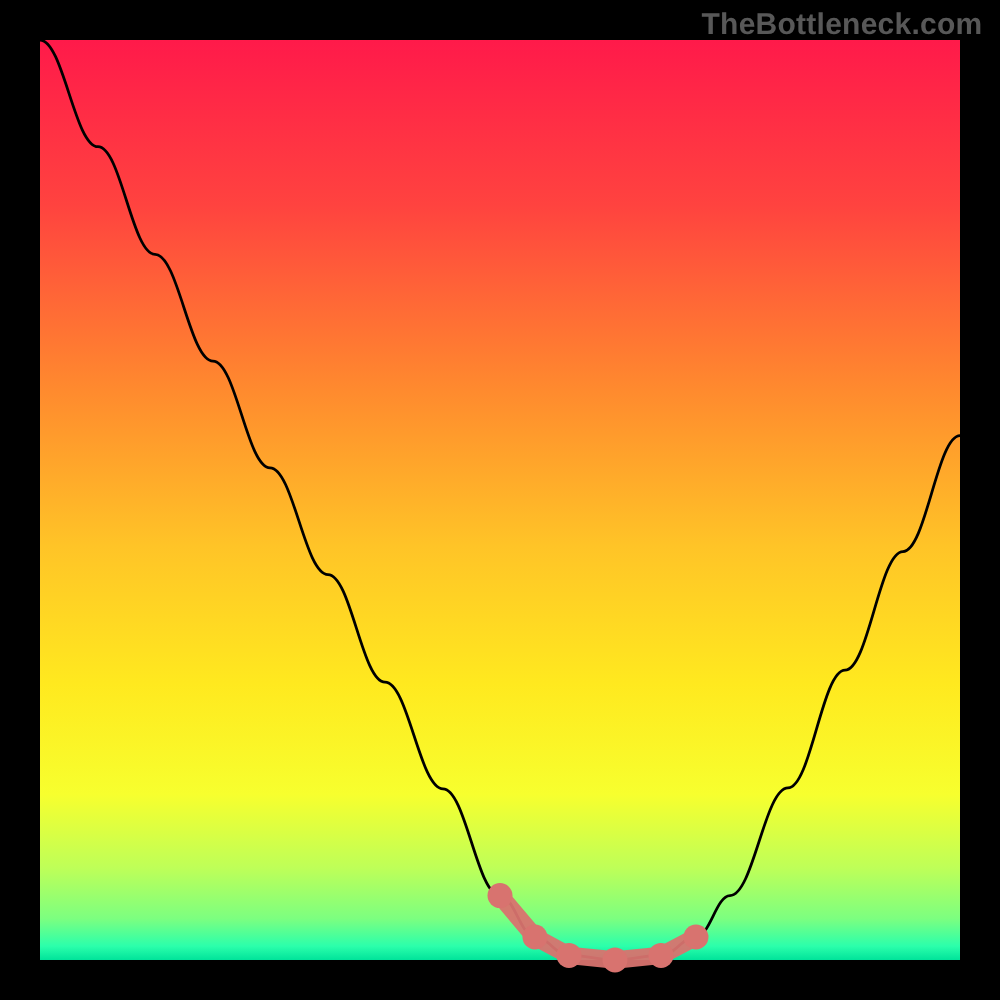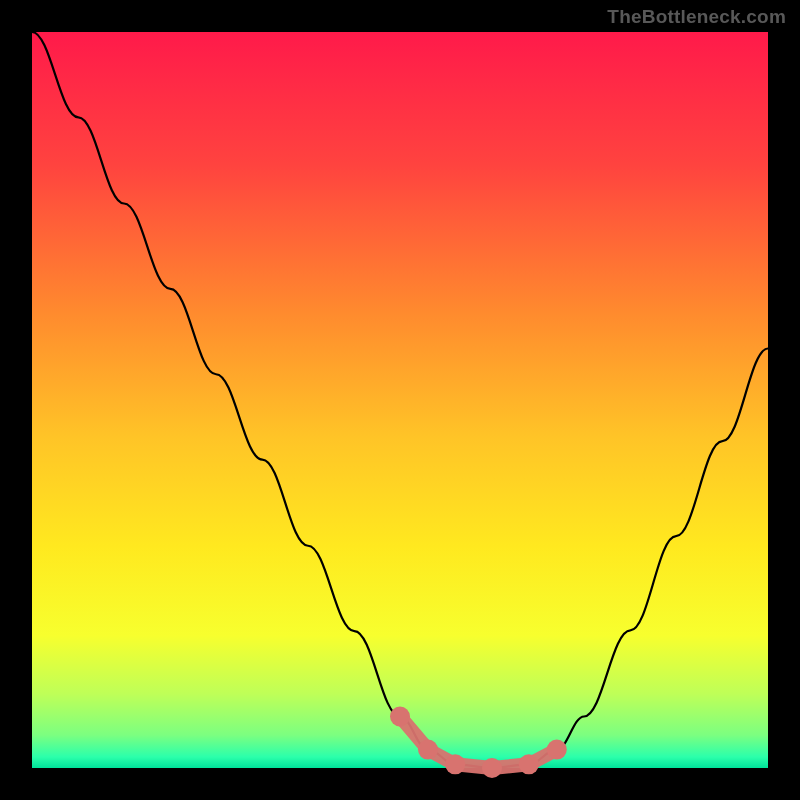--- a/index.html
+++ b/index.html
@@ -14,21 +14,21 @@
     position: absolute;
     left: 0; top: 0;
     width: 800px; height: 800px;
     background: #000;
   }
   .watermark {
     position: absolute;
     top: 6px;
     right: 14px;
     font-family: Arial, Helvetica, sans-serif;
-    font-size: 19px;
+    font-size: 24px;
     font-weight: 600;
     color: #585858;
     letter-spacing: 0.2px;
   }
   svg { display: block; }
 </style>
 </head>
 <body>
 
 <div class="frame">

